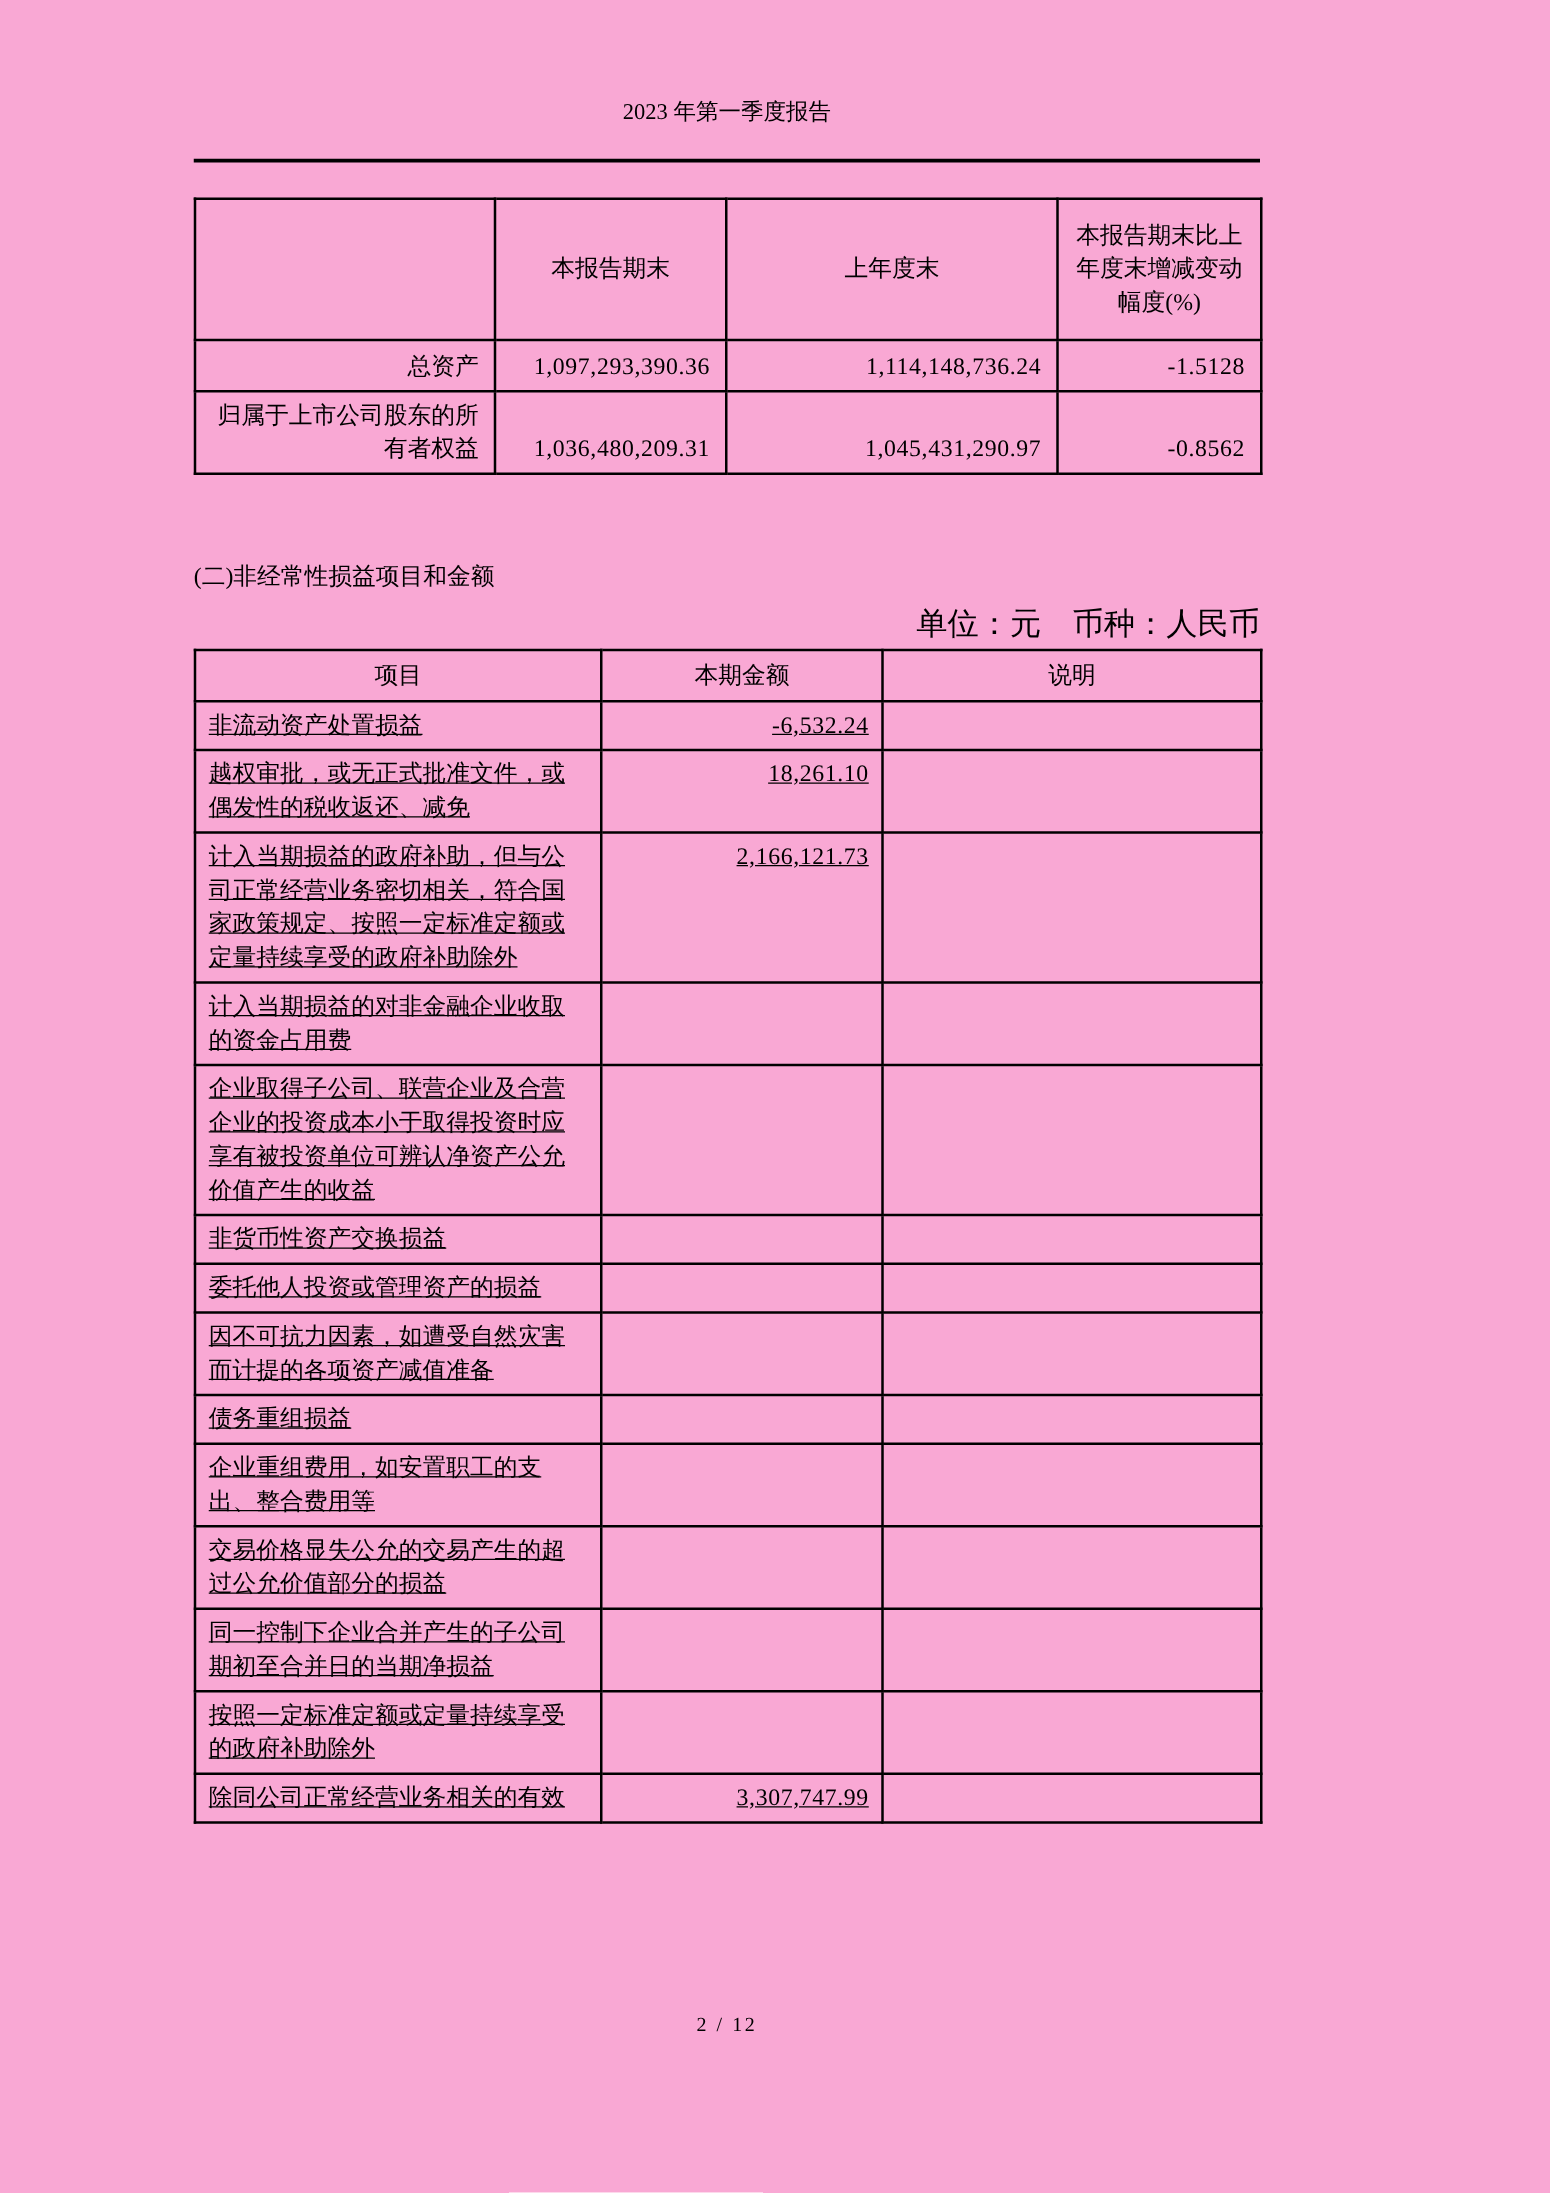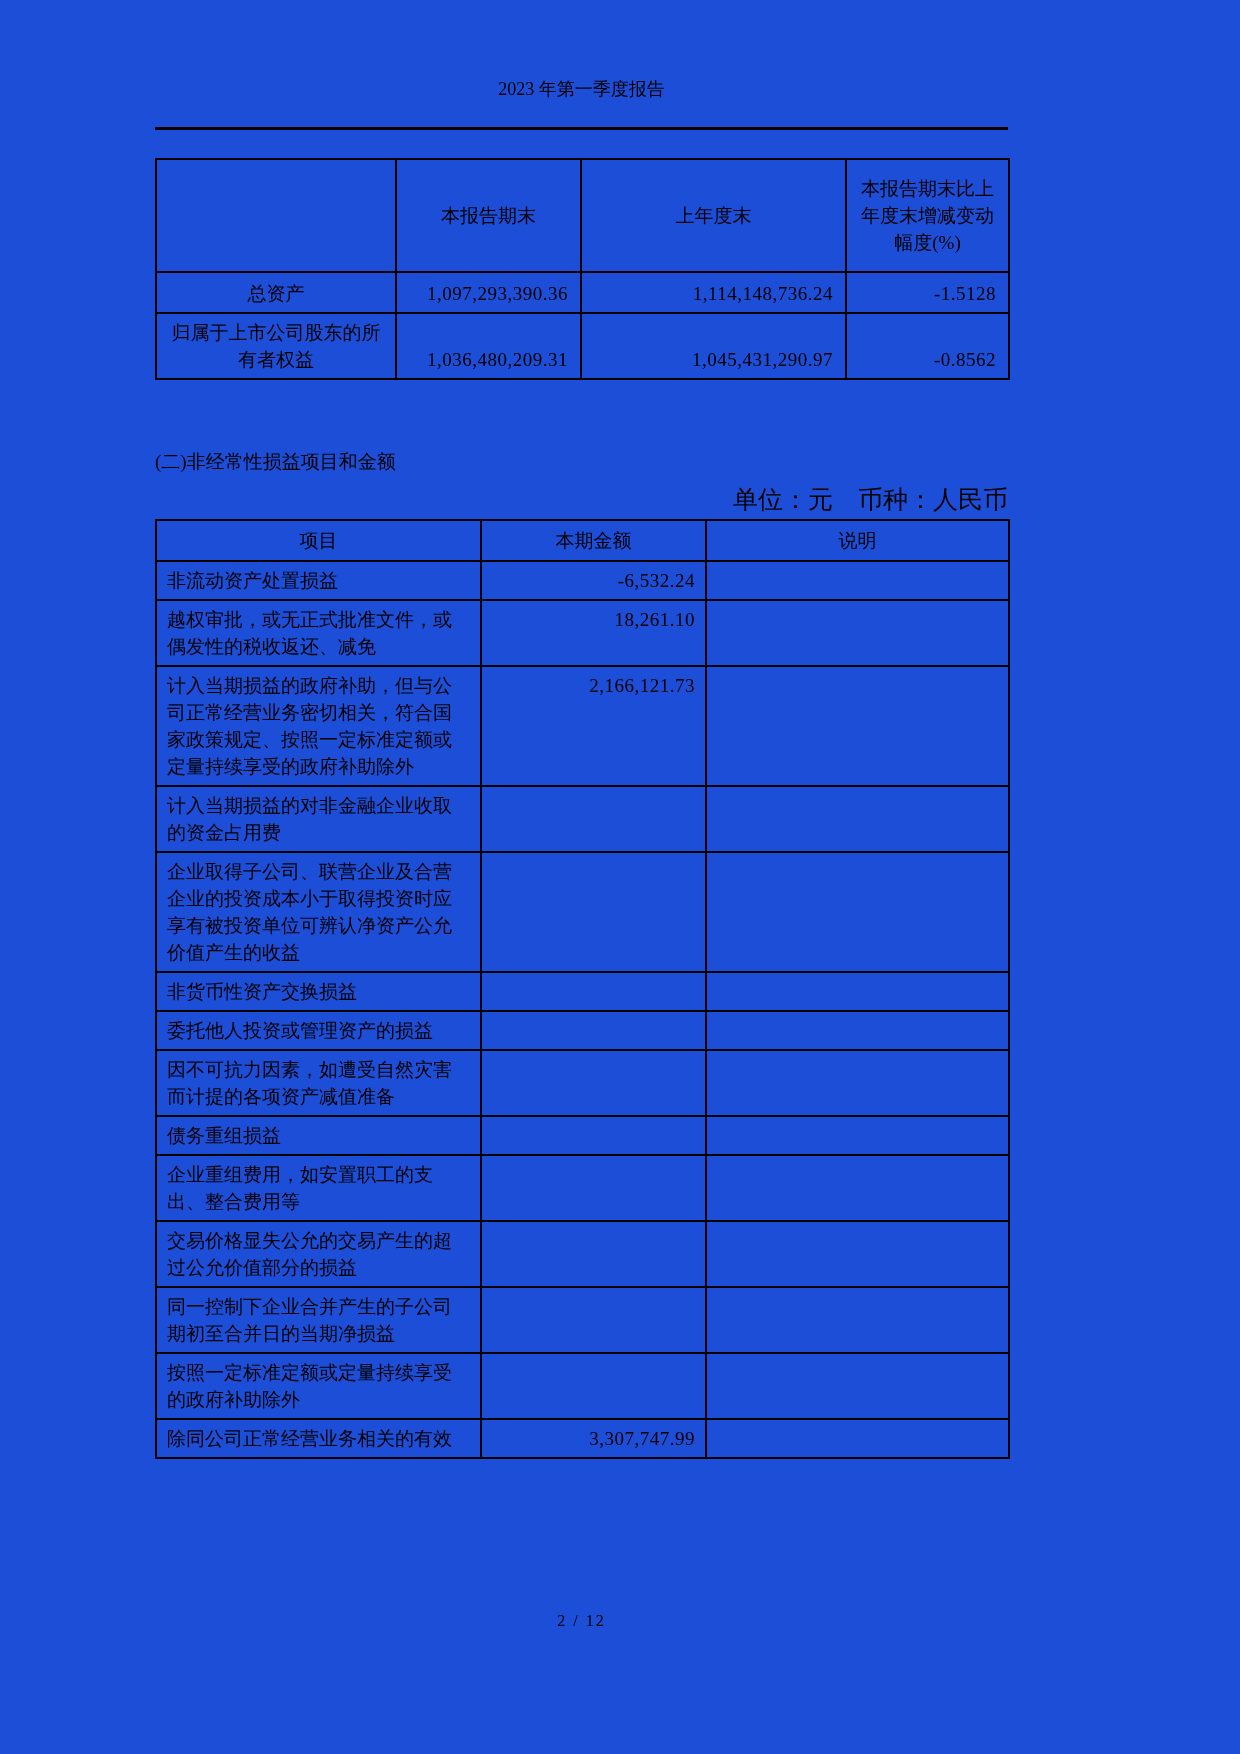--- a/index.html
+++ b/index.html
@@ -1,19 +1,19 @@
 <!DOCTYPE html>
 <html><head>
 <meta charset="utf-8">
 <style>
   html,body{margin:0;padding:0;background:#fff;}
   .page{
     position:relative;
     width:1240px;height:1754px;
-    background:#1d4ed8;
+    background:#f9a8d4;
     font-family:"Liberation Serif","DejaVu Serif",serif;
     color:#000;
     overflow:hidden;
   }
   
   .doc-title{
     position:absolute;top:76px;left:155px;width:853px;
     text-align:center;font-size:18px;line-height:26px;
   }
   .header-rule{
@@ -21,38 +21,38 @@
     background:#000;
   }
   
   table{border-collapse:collapse;table-layout:fixed;}
   td,th{border:2px solid #000;font-weight:normal;font-size:19px;line-height:27px;
         padding:5px 12px;word-break:break-all;}
   
   .summary{position:absolute;top:158px;left:155px;width:853px;}
   .summary th{vertical-align:middle;text-align:center;padding:4px 6px;}
   .summary td{vertical-align:bottom;}
-  .summary .label{text-align:center;border-radius:17px;}
+  .summary .label{text-align:right;border-radius:17px;}
   .summary .num{text-align:right;letter-spacing:0.5px;}
   .summary .hdr-change{white-space:pre-line;}
   .summary tr.hdr{height:113px;}
   .summary tr.r1{height:41px;}
   .summary tr.r2{height:58px;}
   
   .section-heading{
     position:absolute;top:448px;left:155px;font-size:19px;line-height:27px;
   }
   .unit-note{
     position:absolute;top:487px;left:155px;width:853px;
     text-align:right;font-size:25px;line-height:26px;
   }
   
   .items{position:absolute;top:519px;left:155px;width:853px;}
   .items th{vertical-align:middle;text-align:center;padding:6px 10px;}
-  .items td{vertical-align:top;padding:5px 10px;}
+  .items td{vertical-align:top;padding:5px 10px;text-decoration:underline;}
   .items .item{text-align:left;}
   .items .num{text-align:right;letter-spacing:0.5px;}
   
   .footer{
     position:absolute;top:1612px;left:155px;width:853px;
     text-align:center;font-size:16px;letter-spacing:2px;
   }
 </style>
 </head>
 <body>

